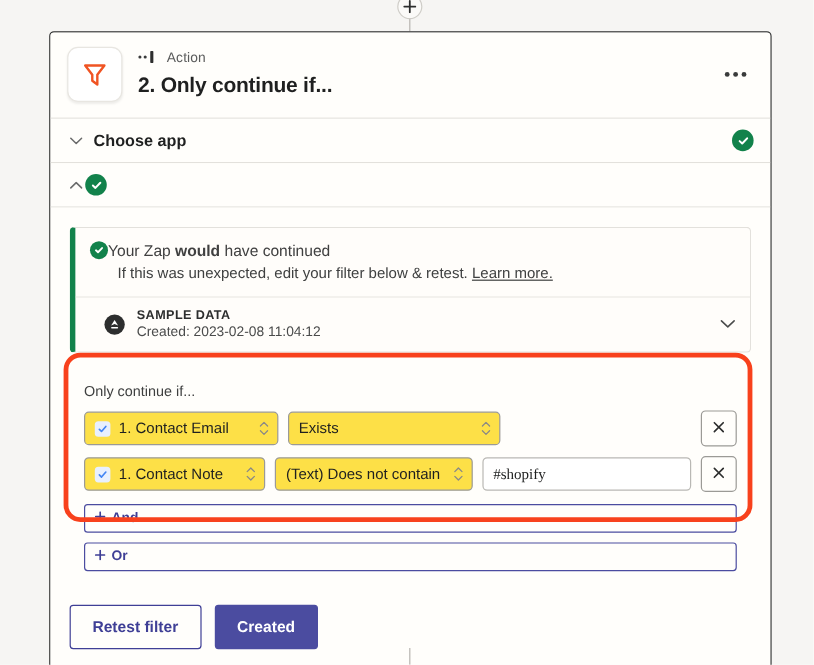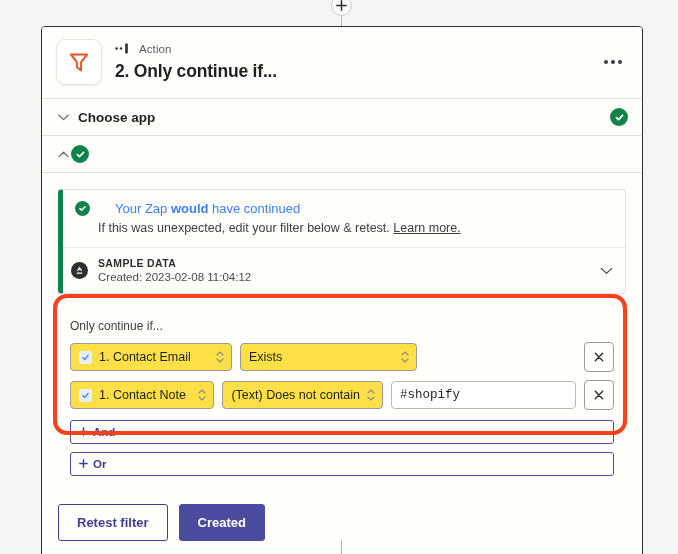--- a/index.html
+++ b/index.html
@@ -158,44 +158,44 @@
     border-left: 5px solid #12824b;
     border-radius: 4px;
     background: #fffdfa;
     overflow: hidden;
   }
   .success-top {
     padding: 11px 12px 12px 12px;
     border-bottom: 1px solid #eceae5;
   }
   .success-line1 {
-    display: flex; align-items: center; gap: 25px;
+    display: flex; align-items: center; gap: 0;
     font-size: 13px;
-    color: #3b82f6;
+    color: #404040;
   }
   .mini-check {
     width: 15px; height: 15px; border-radius: 50%;
     background: #12824b;
     display:flex; align-items:center; justify-content:center;
     flex:none;
   }
   .success-line2 {
     font-size: 12.5px;
     color: #3f4040;
     margin-top: 5px;
     margin-left: 23px;
   }
   .learn-more {
     color: #3f4040;
     text-decoration: underline;
     cursor: pointer;
   }
   .sample-row {
     display: flex; align-items: center;
-    padding: 9px 12px 10px 8px;
+    padding: 9px 12px 10px 24px;
     cursor: pointer;
   }
   .sample-icon {
     width: 17px; height: 17px; border-radius: 50%;
     background: #2d2e2e;
     display:flex; align-items:center; justify-content:center;
     flex:none;
   }
   .sample-text { margin-left: 10px; flex: 1; }
   .sample-title {
@@ -246,21 +246,21 @@
   .value-input {
     height: 28px;
     width: 186px;
     border: 1px solid #b9b8b4;
     border-radius: 4px;
     background: #ffffff;
     font-size: 12.5px;
     color: #1f2020;
     padding: 0 8px;
     box-sizing: border-box;
-    font-family: Liberation Mono, monospace;
+    font-family: Liberation Serif, serif;
   }
   .value-spacer { width: 155px; height: 28px; }
   .remove-btn {
     width: 28px; height: 28px;
     border: 1px solid #9b9a96;
     border-radius: 4px;
     background: #fffefb;
     display:flex; align-items:center; justify-content:center;
     cursor: pointer;
     margin-left: auto;

